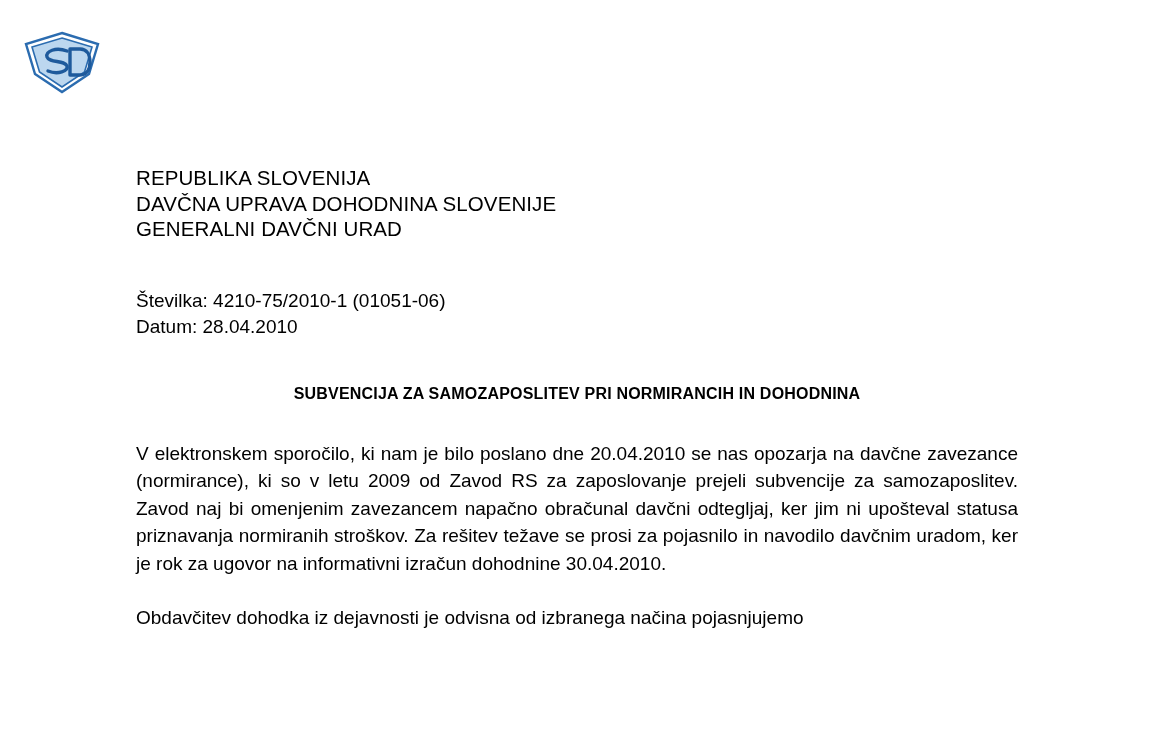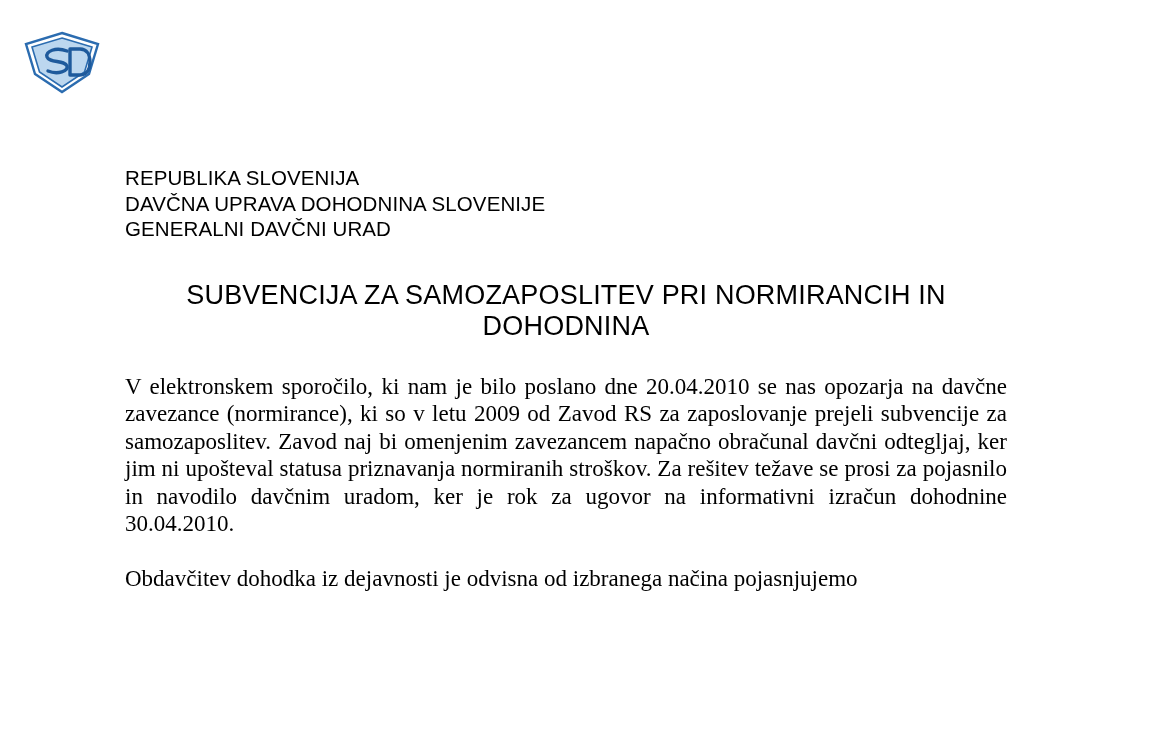--- a/index.html
+++ b/index.html
@@ -22,53 +22,52 @@
   }
   .logo {
     position: absolute;
     left: 20px;
     top: 30px;
     width: 84px;
     height: 66px;
   }
   .doc-body {
     position: absolute;
-    left: 125px;
+    left: 136px;
     top: 0;
     width: 882px;
   }
   .org-block {
     margin-top: 165px;
     font-size: 20.5px;
     line-height: 25.5px;
     letter-spacing: 0.1px;
   }
   .org-block div {
     white-space: nowrap;
   }
   .ref-block {
     margin-top: 46px;
     font-size: 19px;
     line-height: 26px;
   }
   .doc-title {
     margin-top: 38px;
     text-align: center;
-    font-size: 27px;
-    font-weight: normal;
+    font-size: 16px;
+    font-weight: bold;
     line-height: 31px;
     letter-spacing: 0.2px;
   }
   .para {
     margin-top: 27px;
-    font-size: 23px;
+    font-size: 19px;
     line-height: 27.5px;
     text-align: justify;
     text-justify: inter-word;
-    font-family: Liberation Serif, serif;
   }
   .para.first {
     margin-top: 31px;
   }
   .para.clipped {
     max-height: 30px;
     overflow: hidden;
   }
 </style>
 </head>
@@ -90,20 +89,24 @@
   </div>
 
   <div class="doc-body">
 
     <div class="org-block">
       <div>REPUBLIKA SLOVENIJA</div>
       <div>DAVČNA UPRAVA DOHODNINA SLOVENIJE</div>
       <div>GENERALNI DAVČNI URAD</div>
     </div>
 
+    <div class="ref-block">
+      <div>Številka: 4210-75/2010-1 (01051-06)</div>
+      <div>Datum: 28.04.2010</div>
+    </div>
 
     <div class="doc-title">SUBVENCIJA ZA SAMOZAPOSLITEV PRI NORMIRANCIH IN DOHODNINA</div>
 
     <div class="para first">V elektronskem sporočilo, ki nam je bilo poslano dne 20.04.2010 se nas opozarja na davčne zavezance (normirance), ki so v letu 2009 od Zavod RS za zaposlovanje prejeli subvencije za samozaposlitev. Zavod naj bi omenjenim zavezancem napačno obračunal davčni odtegljaj, ker jim ni upošteval statusa priznavanja normiranih stroškov. Za rešitev težave se prosi za pojasnilo in navodilo davčnim uradom, ker je rok za ugovor na informativni izračun dohodnine 30.04.2010.</div>
     <div class="para clipped">Obdavčitev dohodka iz dejavnosti je odvisna od izbranega načina pojasnjujemo</div>
 
   </div>
 </div>
 
 </body></html>

